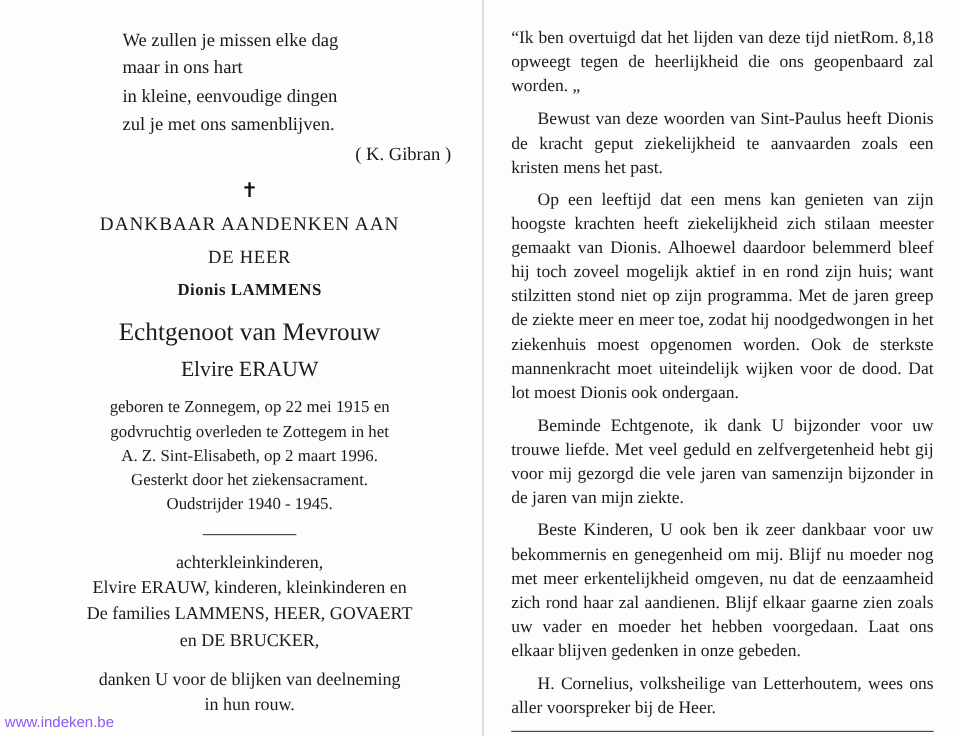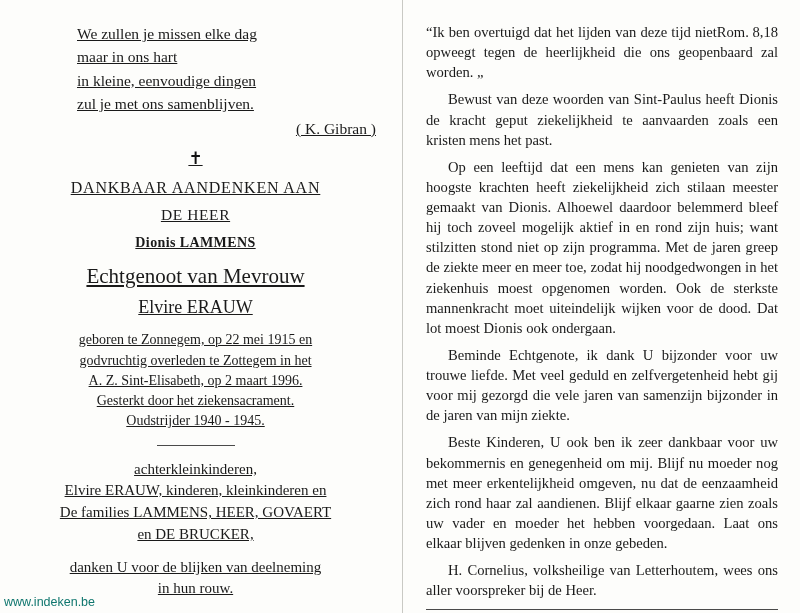--- a/index.html
+++ b/index.html
@@ -20,24 +20,23 @@
     inset: 0;
     background: #fdfdfb;
     display: flex;
   }
   .panel {
     box-sizing: border-box;
     height: 100%;
   }
   .left {
     width: 402px;
-    padding: 22px 26px 10px 15px;
+    padding: 22px 26px 10px 40px;
     text-align: center;
     position: relative;
-    text-decoration: underline;
   }
   .divider {
     position: absolute;
     top: 0;
     bottom: 0;
     left: 402px;
     width: 1px;
     background: #c9c9c4;
   }
   .right {
@@ -135,21 +134,21 @@
     background: #4a4a4a;
     margin: 6px 0 6px 0;
   }
 
   .watermark {
     position: absolute;
     left: 4px;
     bottom: 4px;
     font-family: "Liberation Sans", sans-serif;
     font-size: 12.5px;
-    color: #0f766e;
+    color: #8b5cf6;
   }
 </style>
 </head>
 <body>
 
 <div class="card">
 
   <div class="panel left">
 
     <div class="poem">

